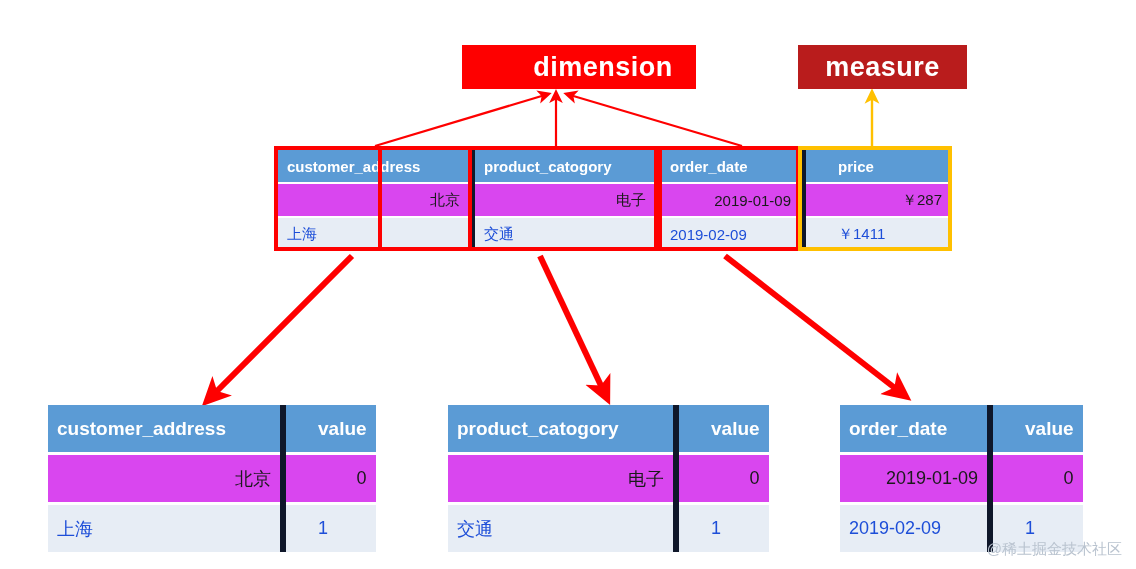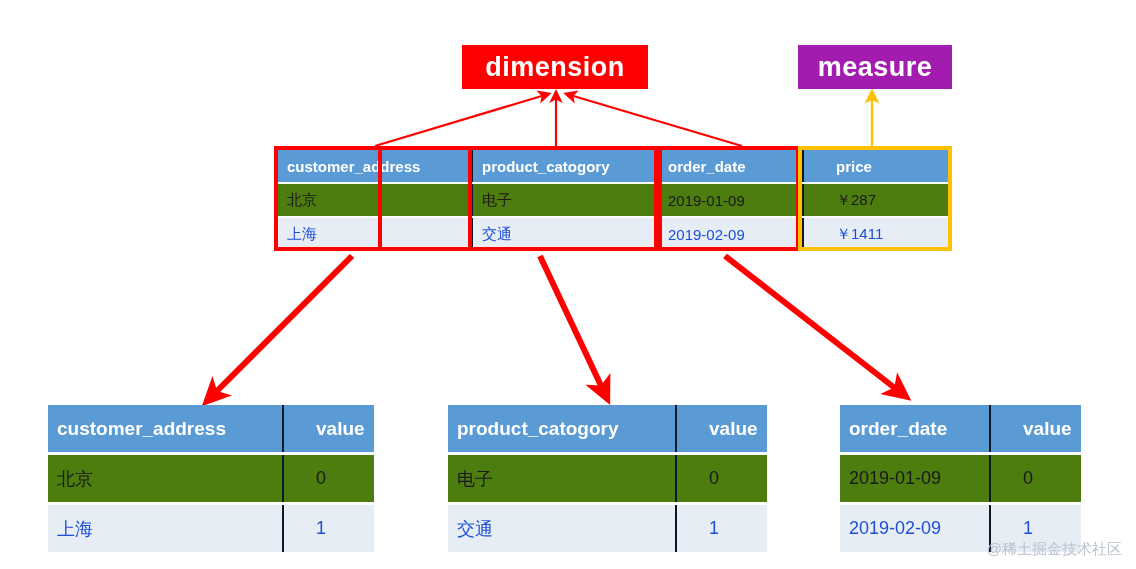--- a/index.html
+++ b/index.html
@@ -44,51 +44,52 @@
     color: #ffffff;
     font-weight: bold;
     font-size: 27px;
     letter-spacing: 0.5px;
     white-space: nowrap;
   }
   .chip-dimension {
     left: 462px; top: 45px;
     width: 186px; height: 44px;
     background: #fe0000;
+    padding-left: 48px;
   }
   .chip-measure {
     left: 798px; top: 45px;
-    width: 154px; height: 44px;
-    background: #a21caf;
+    width: 169px; height: 44px;
+    background: #b91c1c;
     text-align: right;
   }
 
   
   .tbl {
     position: absolute;
     border-collapse: collapse;
     table-layout: fixed;
     background: #ffffff;
   }
   .tbl th, .tbl td {
     padding: 0 9px;
     text-align: left;
     font-size: 15px;
     vertical-align: middle;
     white-space: nowrap;
-    border-right: 2px solid #0f172a;
+    border-right: 6px solid #0f172a;
     overflow: hidden;
   }
   .tbl th:last-child, .tbl td:last-child { border-right: none; padding-left: 32px; }
   .tbl th {
     background: #5b9bd5;
     color: #ffffff;
     font-weight: bold;
   }
-  .tbl tbody tr.r-odd td  { background: #4d7c0f; color: #1a1a1a; }
+  .tbl tbody tr.r-odd td  { background: #d946ef; color: #1a1a1a; text-align: right; }
   .tbl tbody tr.r-even td { background: #e7edf5; color: #1d4ed8; }
 
   
   #main-table {
     left: 278px;
     top: 150px;
   }
   #main-table th, #main-table td {
     height: 32px;
     border-bottom: 2px solid #ffffff;

